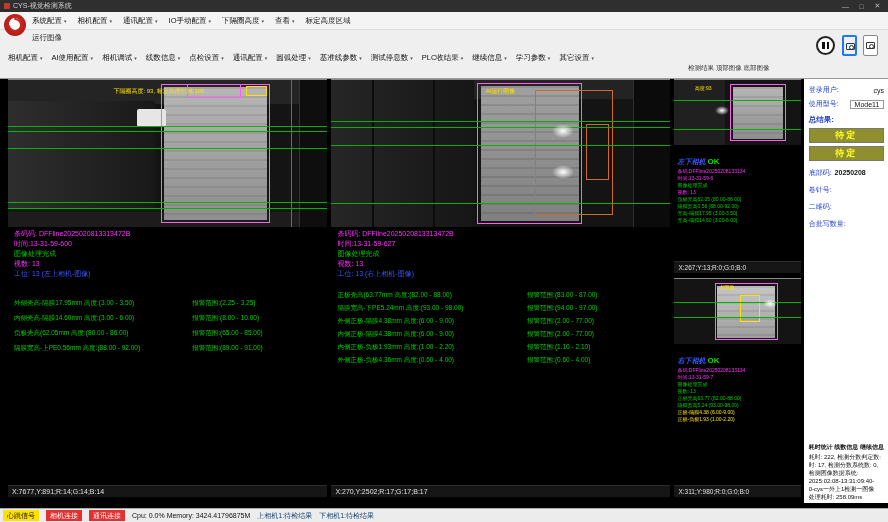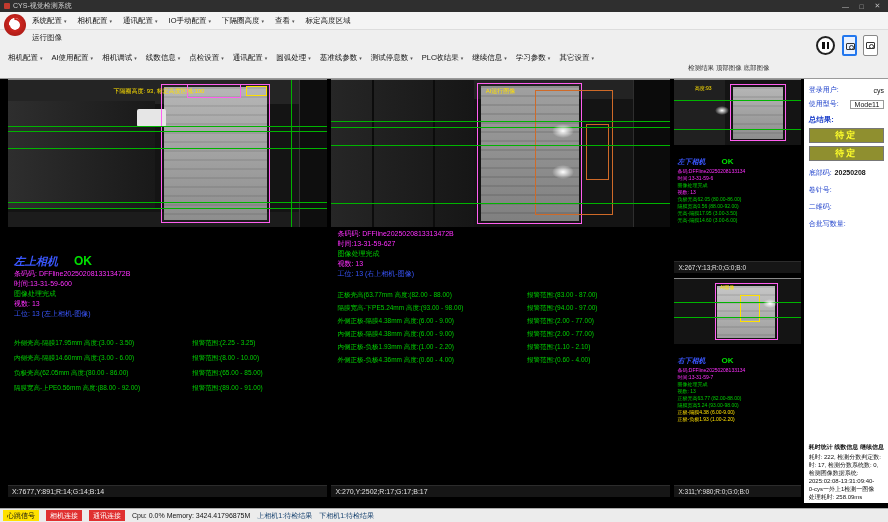--- a/index.html
+++ b/index.html
@@ -61,21 +61,21 @@
   .outline-y { position:absolute; border:1px solid #ffe000; }
   .imglabel { position:absolute; font-size:6px; color:#ffe000; white-space:nowrap; z-index:4; }
   .product { position:absolute;
              background-image:repeating-linear-gradient(180deg, rgba(0,0,0,0.08) 0 2px, rgba(0,0,0,0) 2px 9px),
                               linear-gradient(180deg,#b6b6b6,#8e8e8e); }
   .blob { position:absolute; width:22px; height:14px; border-radius:50%;
           background:radial-gradient(closest-side,#ffffff,rgba(255,255,255,0)); }
 
   .result-line { margin-top:22px; white-space:nowrap; }
   .rt-blue { color:#3a57ff; font-size:11px; font-weight:bold; font-style:italic; }
-  .rt-ok { color:#00e000; font-size:12px; font-weight:bold; margin-left:16px; }
+  .rt-ok { color:#00e000; font-size:12px; font-weight:bold; margin-left:2px; }
   .ln { font-size:7px; line-height:10px; white-space:nowrap; }
   .m { color:#ff30ff; } .g { color:#00d000; } .b { color:#3a57ff; } .y { color:#ffe000; }
   .meas { margin-top:16px; }
   .panel-right .meas { margin-top:9px; }
   .mrow { display:flex; font-size:6.5px; color:#00d000; line-height:15px; white-space:nowrap; overflow:hidden; }
   .panel-right .mrow { line-height:13px; }
   .mtext { width:58%; overflow:hidden; }
   .malarm { flex:1; overflow:hidden; }
 
   
@@ -239,21 +239,20 @@
         <div class="outline-y" style="left:74.5%;top:4%;width:6.5%;height:7%"></div>
         <div class="gl" style="top:31%"></div>
         <div class="gl" style="top:35%"></div>
         <div class="gl" style="top:46%"></div>
         <div class="gl" style="top:83%"></div>
         <div class="gl" style="top:87%"></div>
         <div class="gv" style="left:88.5%"></div>
         <div class="imglabel" style="left:33%;top:5%">下隔圈高度: 93, 标定高度区域:100</div>
       </div>
       <div class="cam-body">
-        <div class="result-line"><span class="rt-blue">左上相机</span><span class="rt-ok">OK</span></div>
         <div class="ln m">条码码: DFFline2025020813313472B</div>
         <div class="ln m">时间:13-31-59-600</div>
         <div class="ln g">图像处理完成</div>
         <div class="ln m">视数: 13</div>
         <div class="ln b">工位: 13 (左上相机-图像)</div>
         <div class="meas">
           <div class="mrow">
               <span class="mtext">外侧壳高-隔膜17.95mm 高度:(3.00 - 3.50)</span>
               <span class="malarm">报警范围:(2.25 - 3.25)</span>
             </div>

